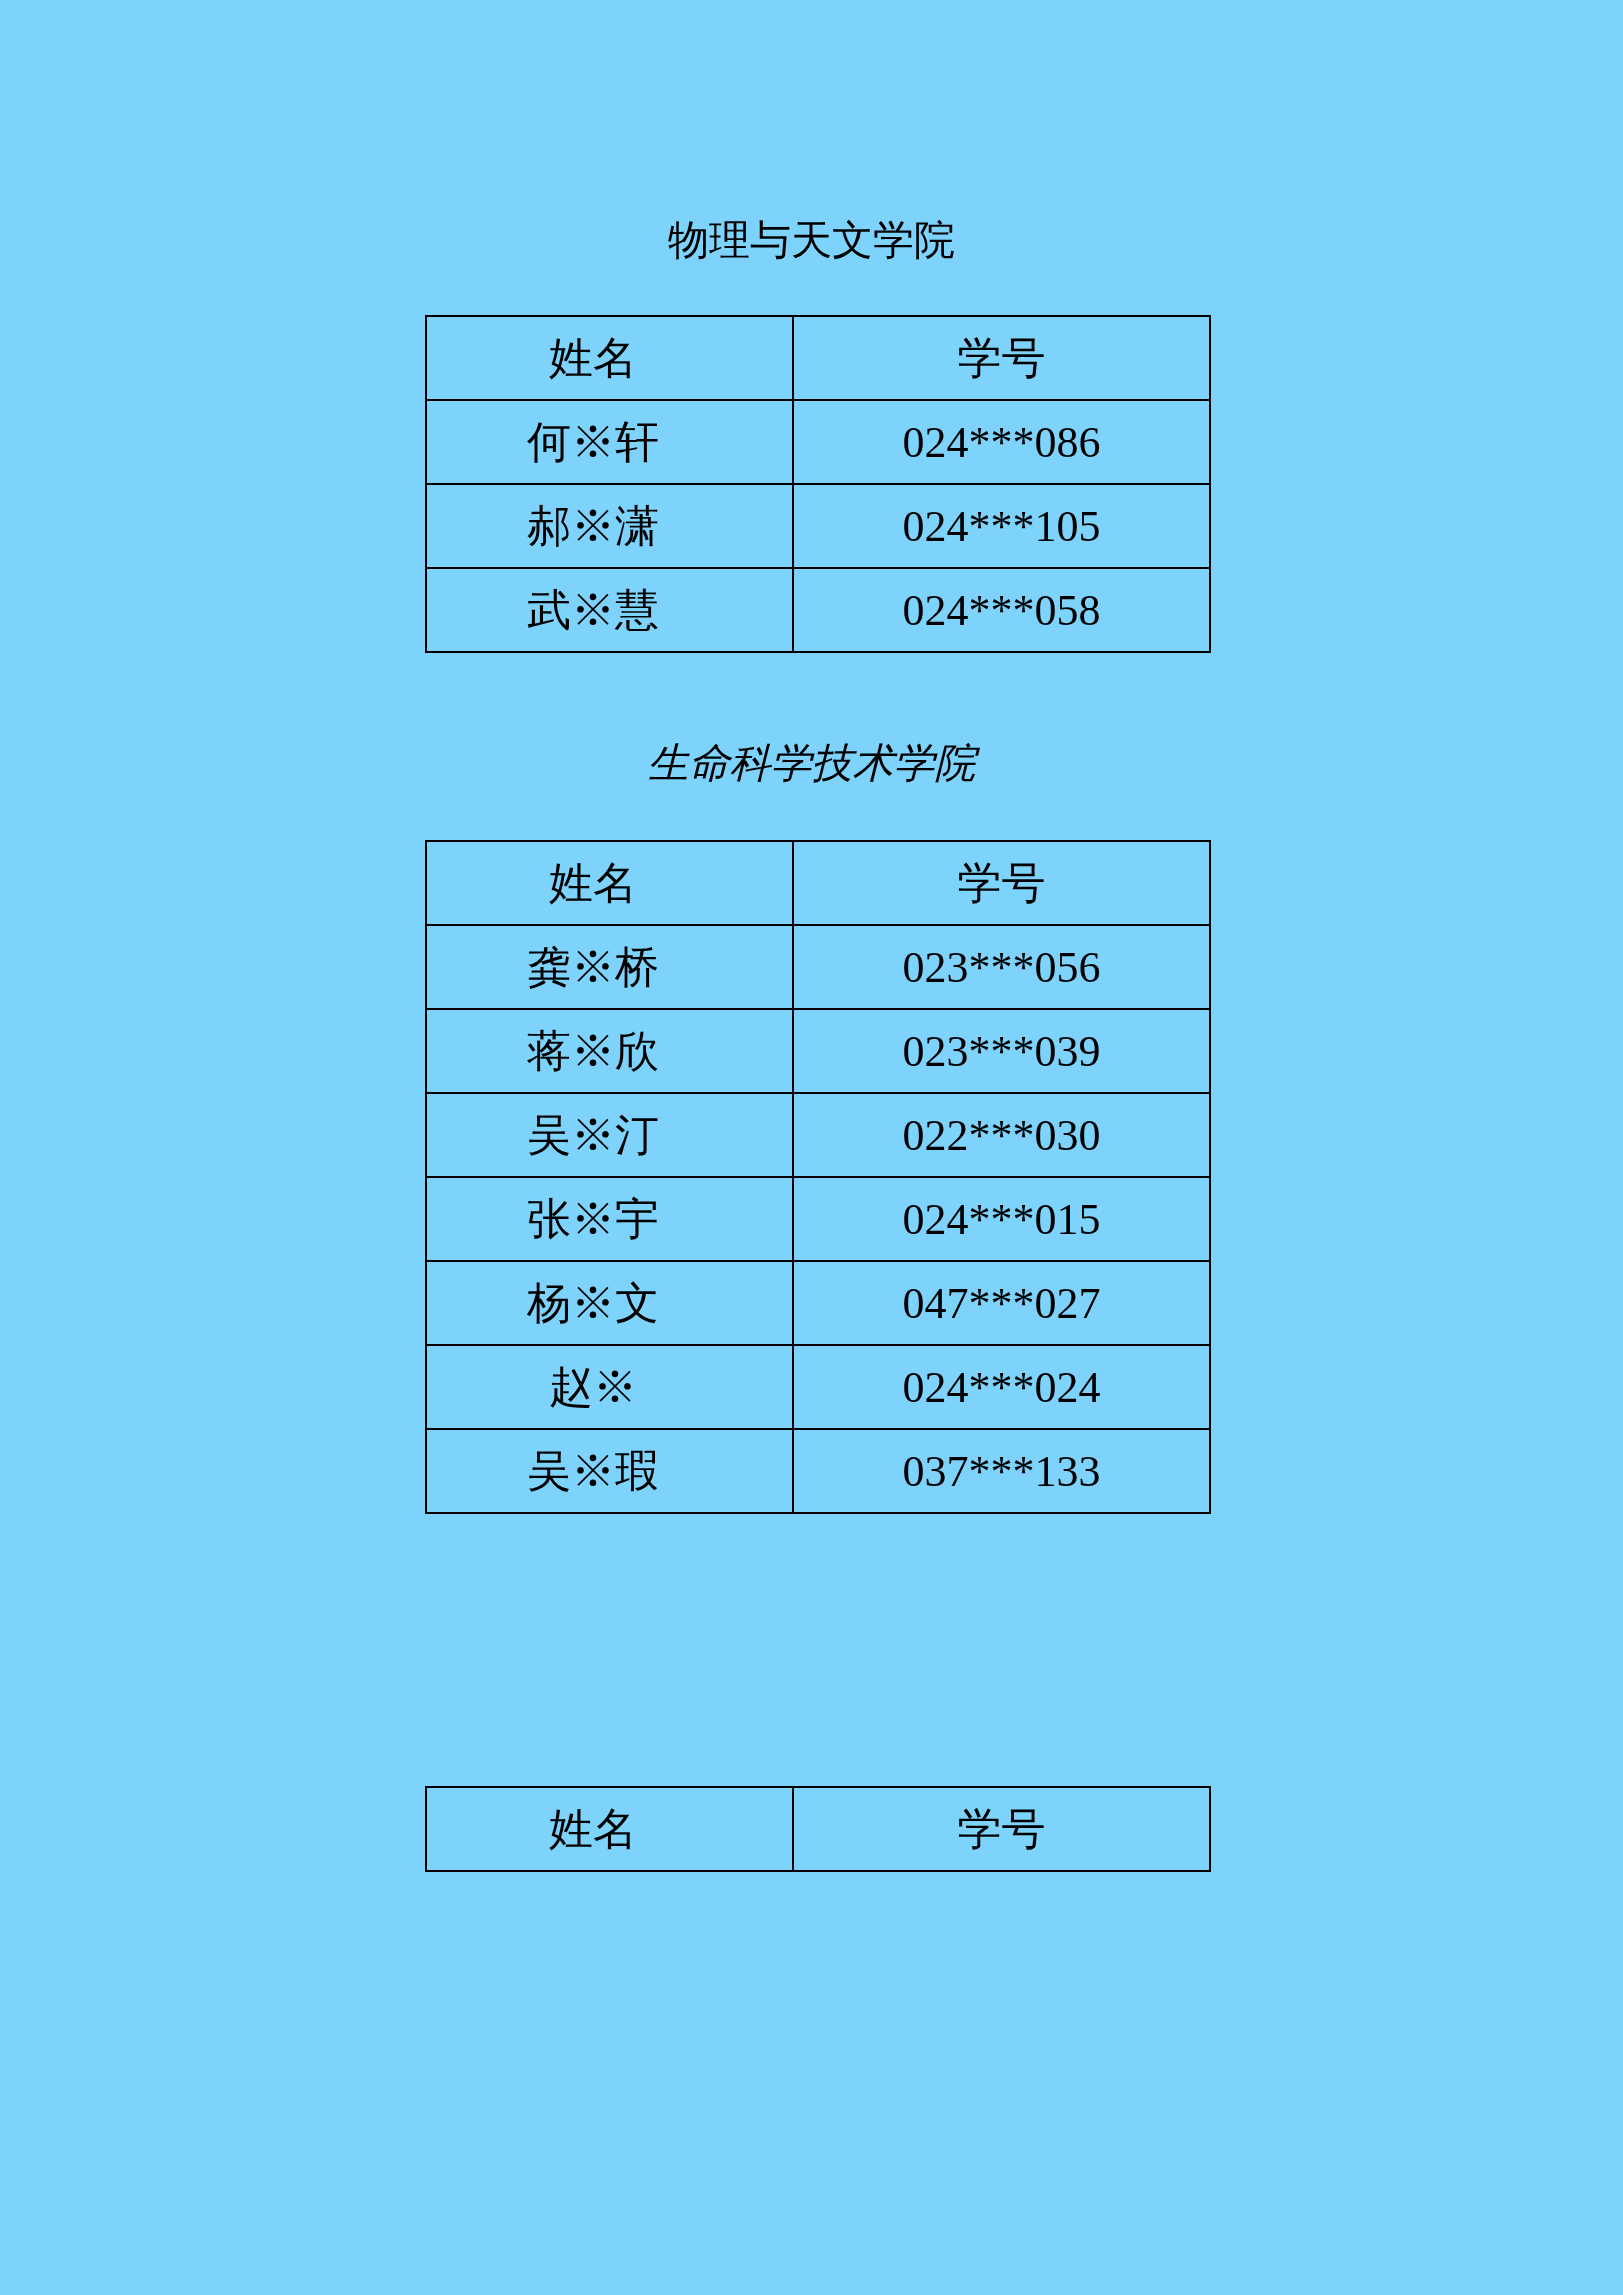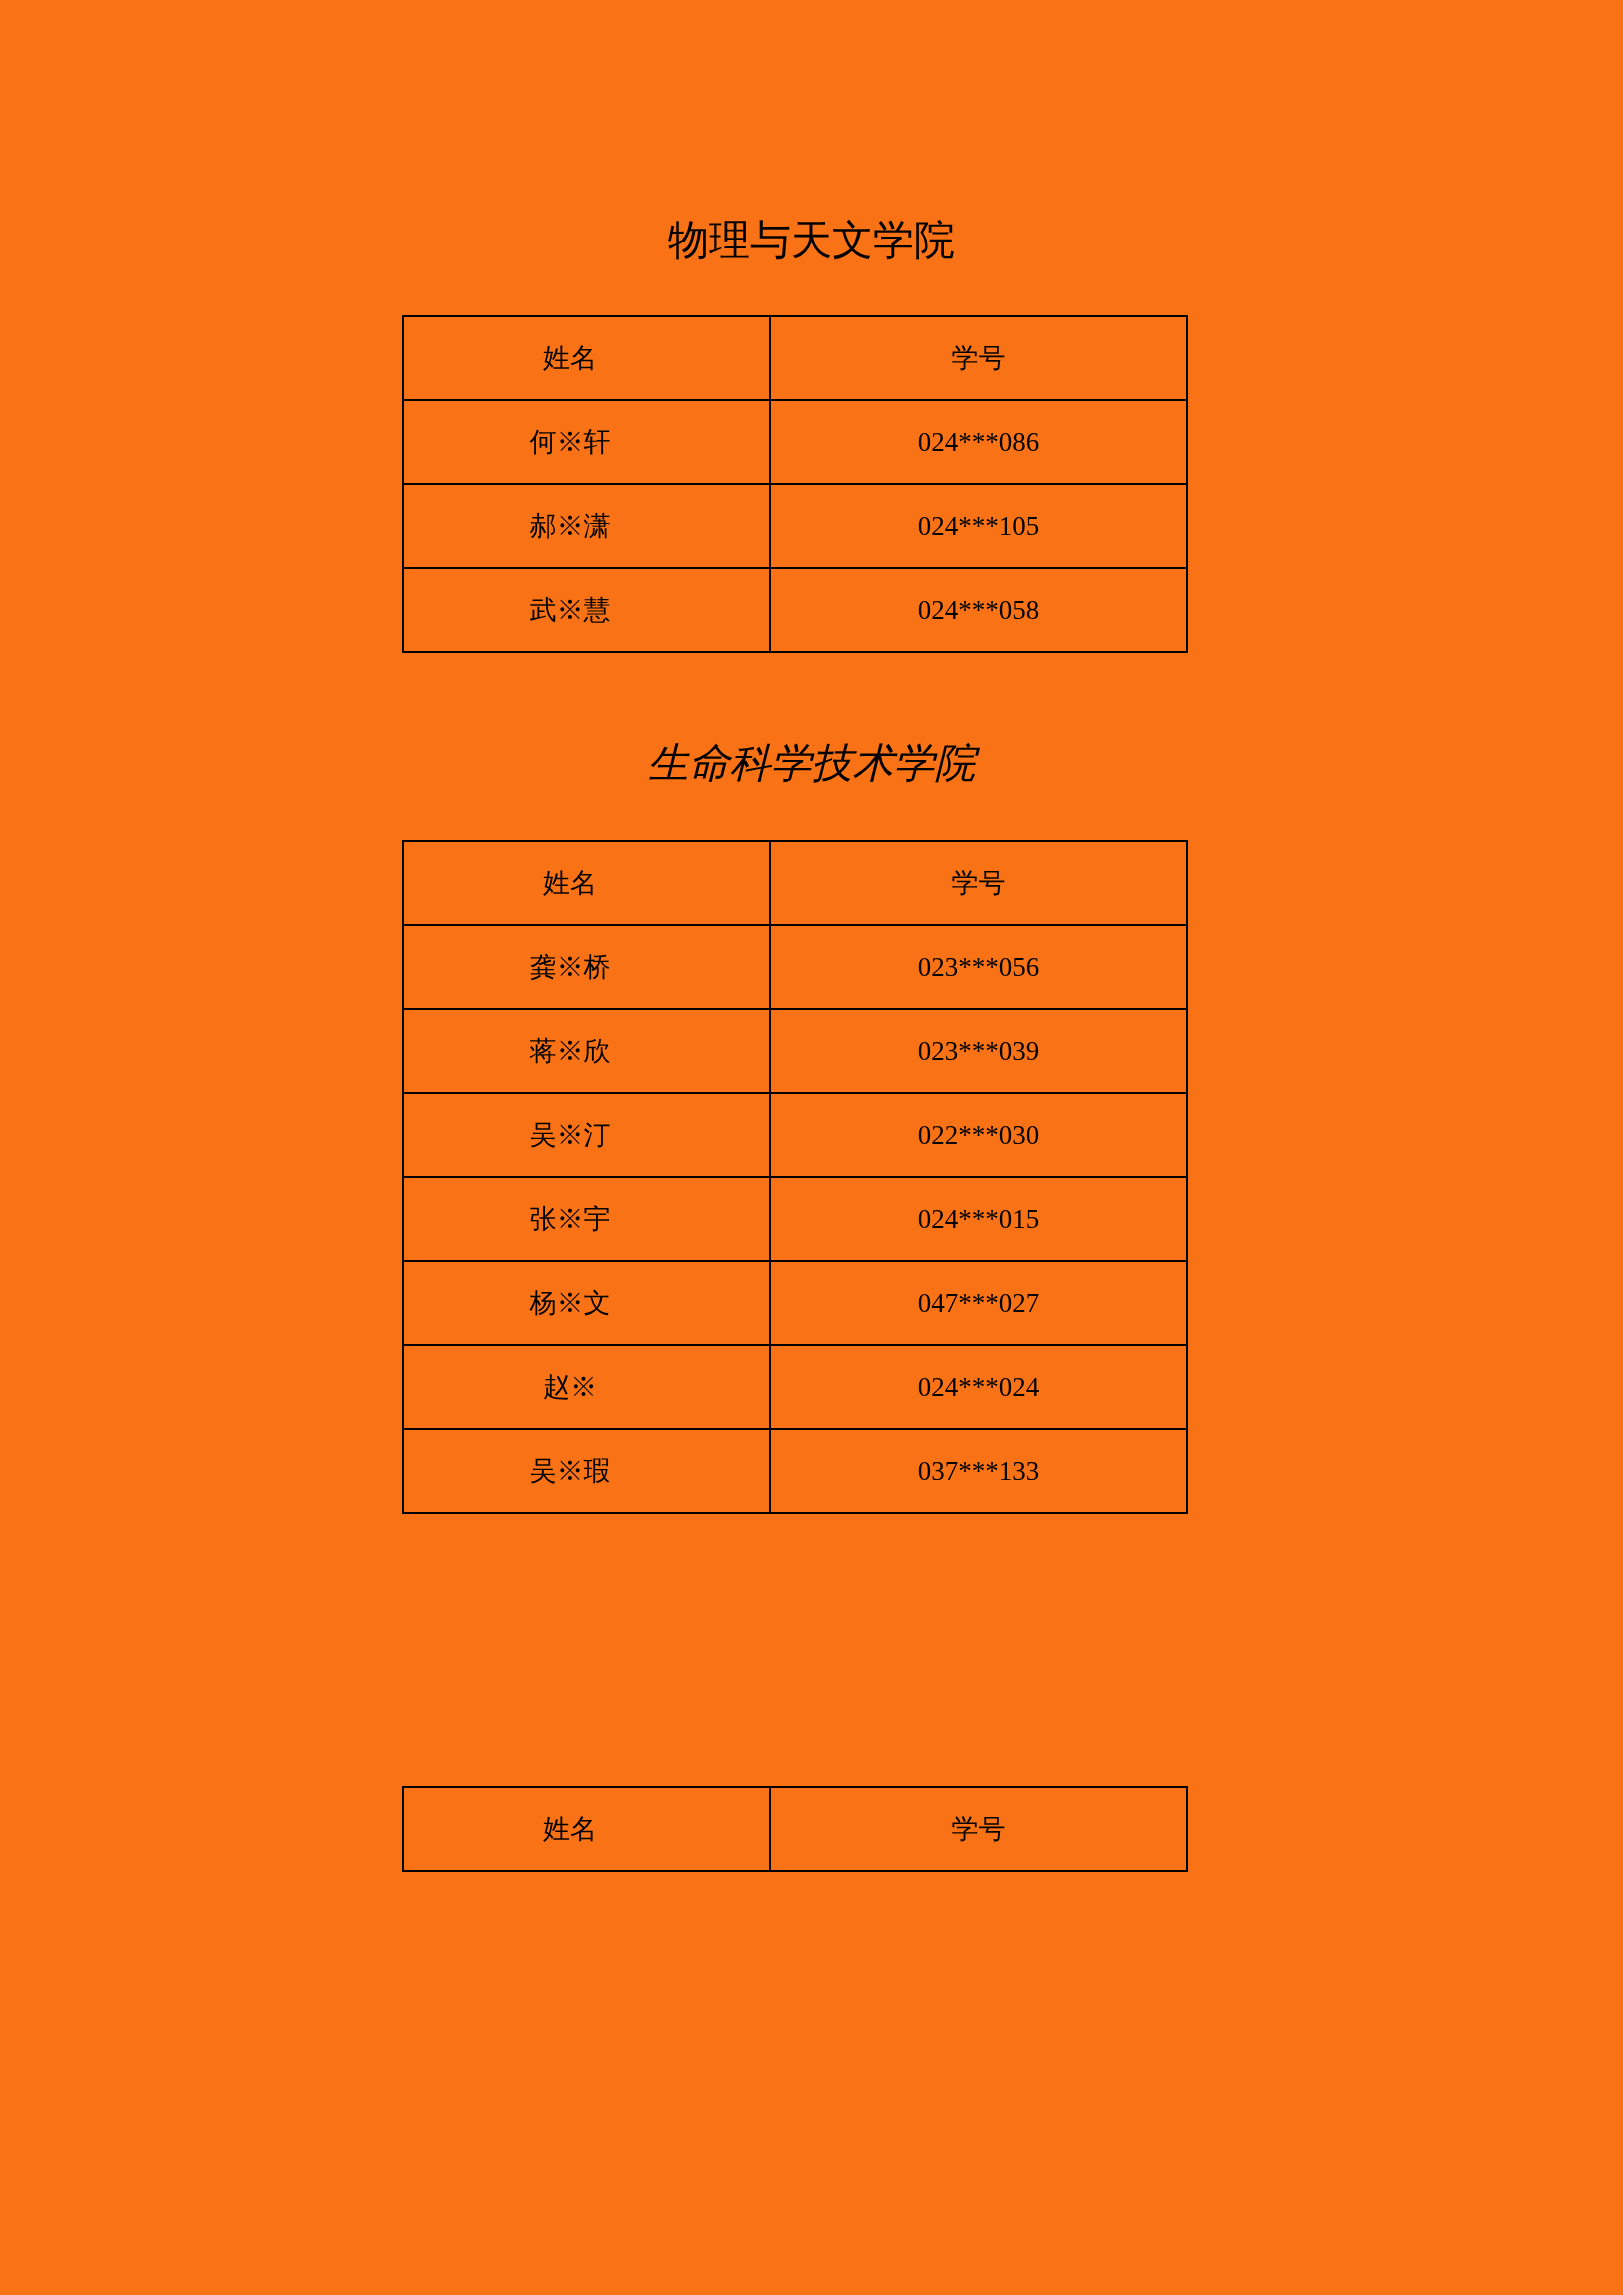--- a/index.html
+++ b/index.html
@@ -4,46 +4,46 @@
 <style>
   html, body {
     margin: 0;
     padding: 0;
     background: #ffffff;
   }
   .page {
     position: relative;
     width: 1623px;
     height: 2295px;
-    background: #f97316;
+    background: #7dd3fc;
     color: #000000;
     font-family: "Liberation Serif", "DejaVu Serif", serif;
     overflow: hidden;
   }
   .doc-title {
     position: absolute;
     left: 0;
     width: 100%;
     text-align: center;
     font-size: 41px;
     line-height: 46px;
     font-weight: normal;
     white-space: pre;
   }
   .t1 { top: 217px; }
   .t2 { top: 740px; font-style: italic; }
   .t3 { top: 1686px; }
 
   table.roster {
     position: absolute;
-    left: 402px;
+    left: 425px;
     width: 785px;
     border-collapse: collapse;
     table-layout: fixed;
-    font-size: 27px;
+    font-size: 44px;
   }
   .tbl1 { top: 315px; }
   .tbl2 { top: 840px; }
   .tbl3 { top: 1786px; }
 
   col.c1 { width: 367px; }
   col.c2 { width: 417px; }
 
   table.roster td {
     border: 2.6px solid #000000;

